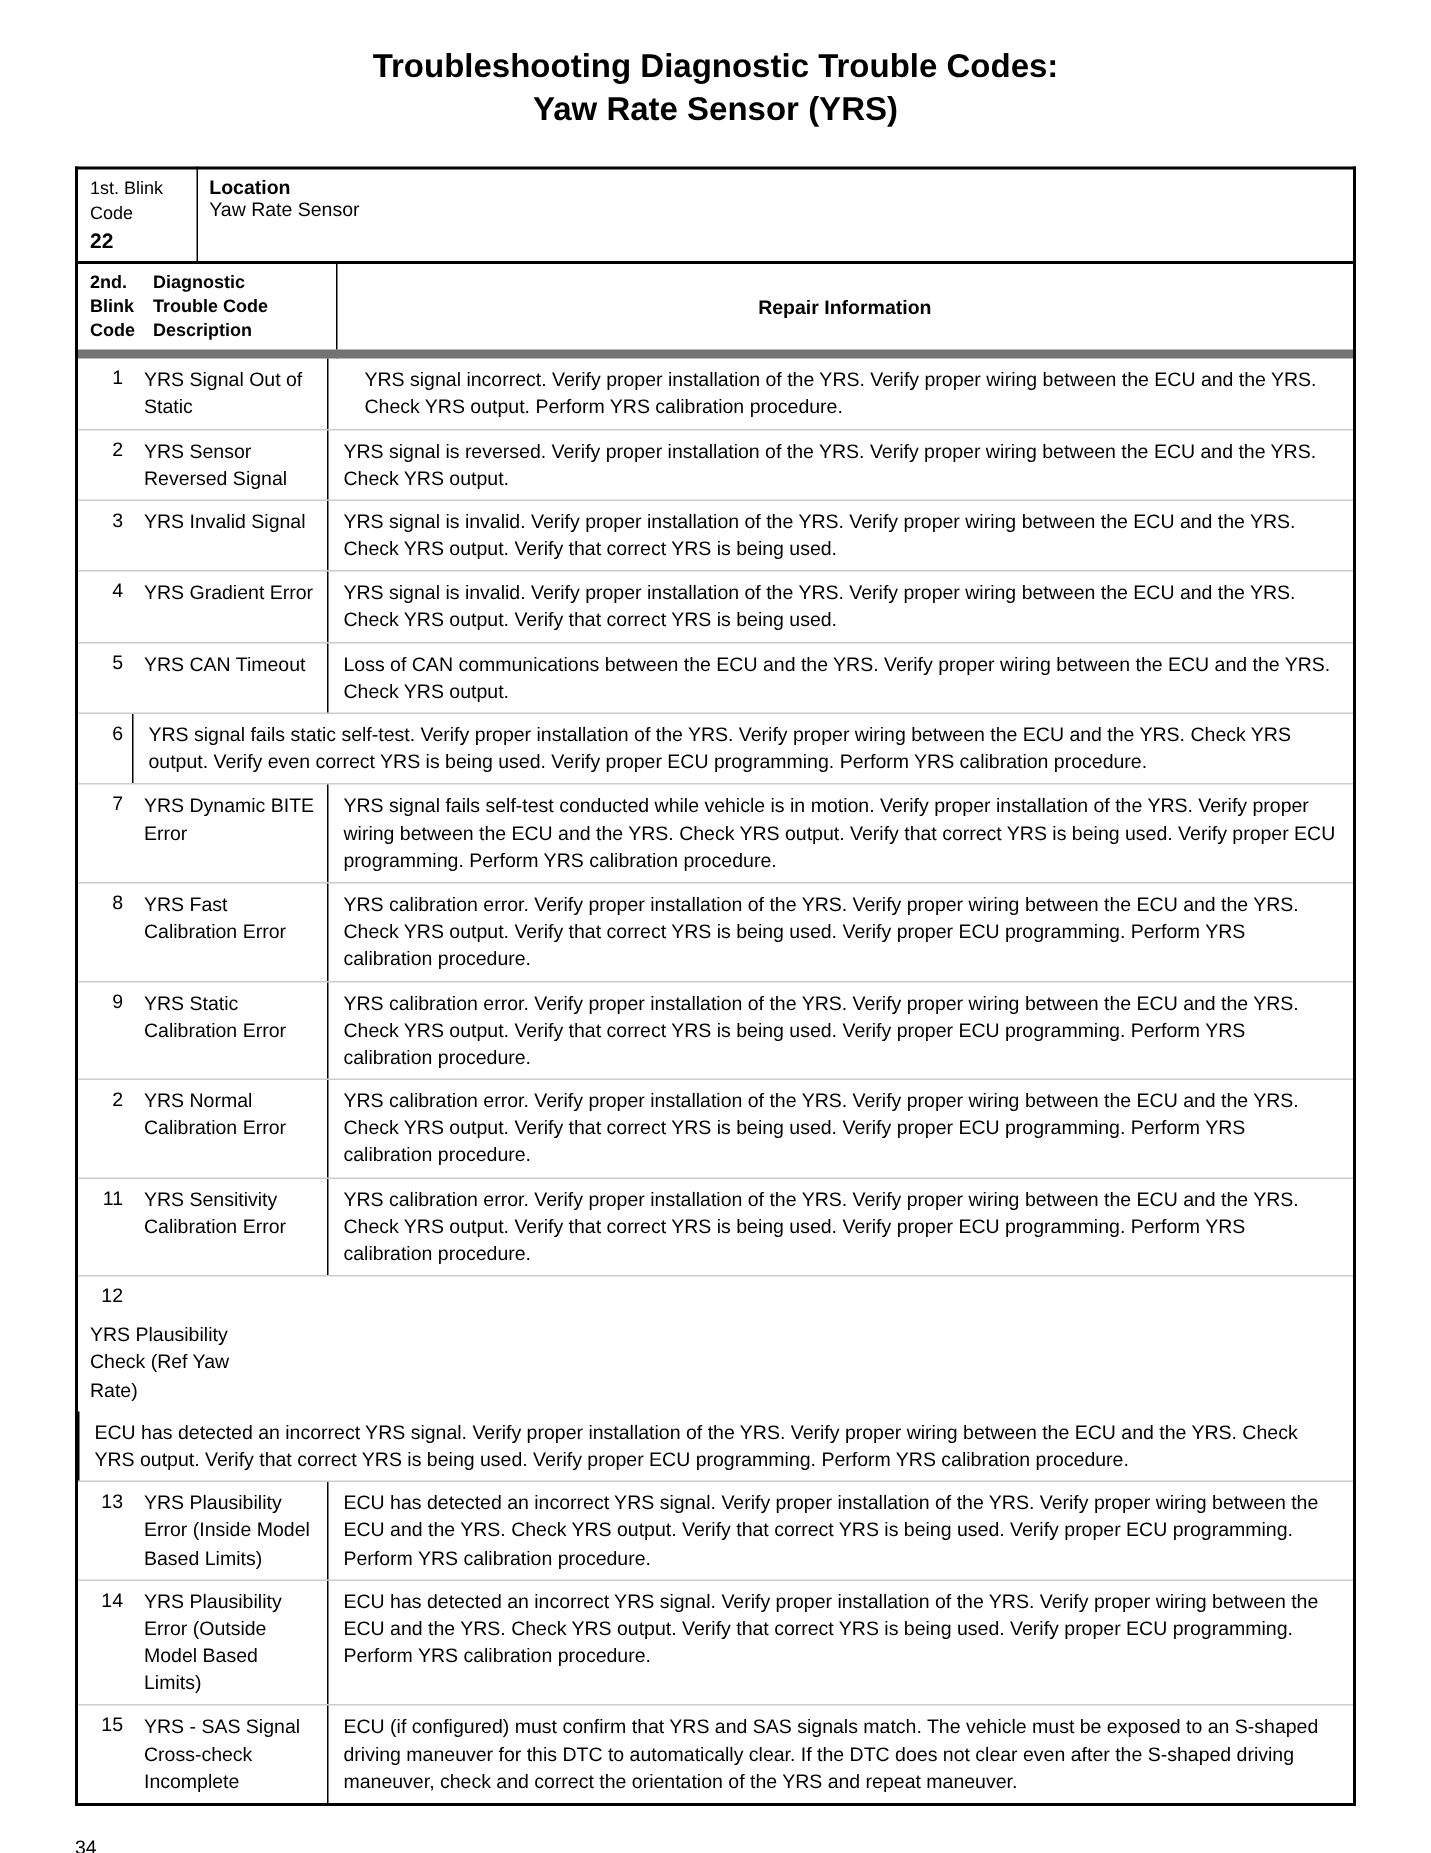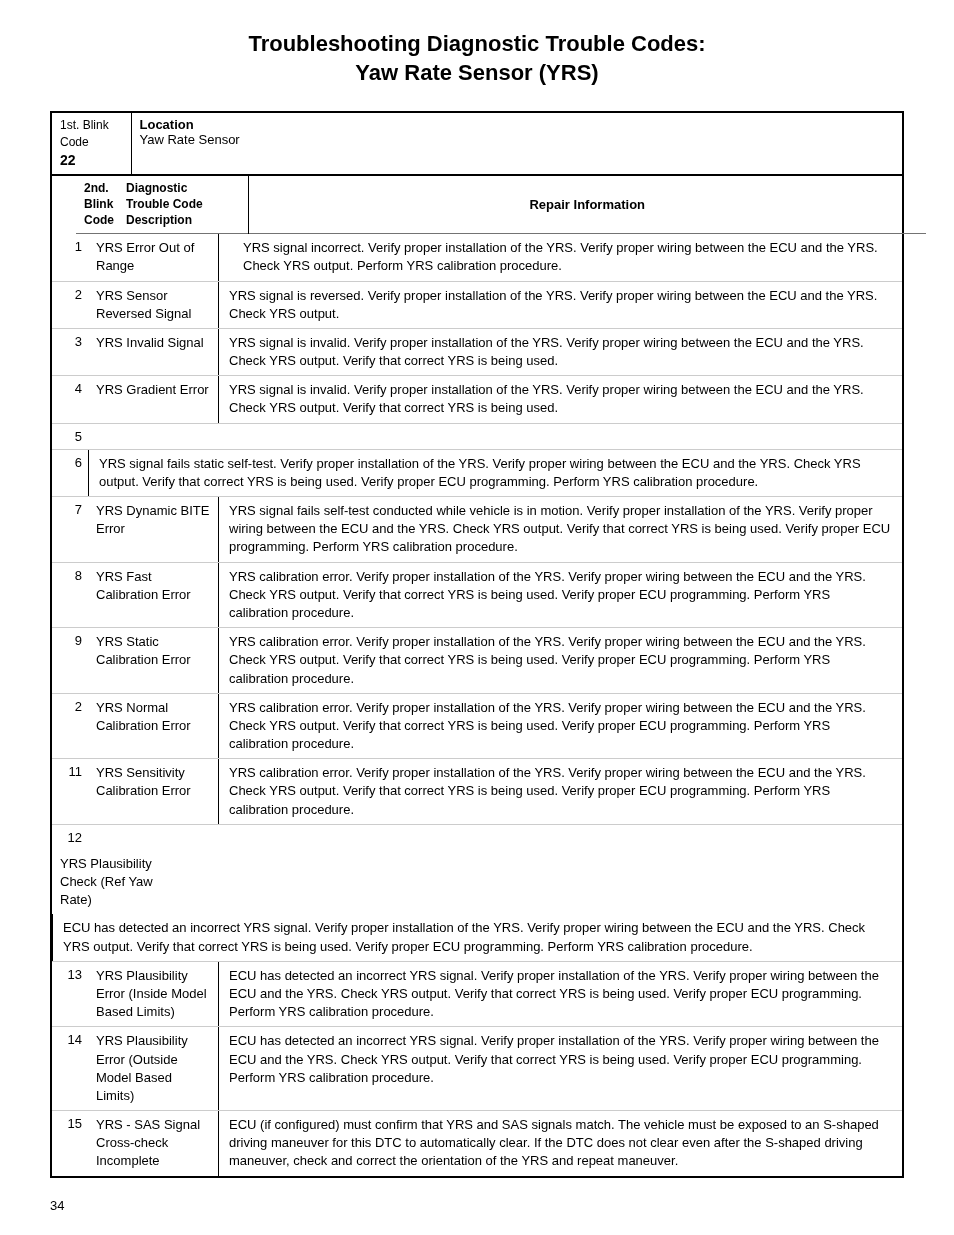--- a/index.html
+++ b/index.html
@@ -60,61 +60,63 @@
     <td style="border-right:none;">
       <div style="font-weight:bold; font-size:13px;">Location</div>
       <div style="font-size:13px;">Yaw Rate Sensor</div>
     </td>
   </tr>
 </tbody>
   </table>
 
 <div class="content-border">
 
-  <table style="width:100%; border-collapse:collapse; border-bottom:1px solid #737373;margin-left:24px;">
+  <table style="width:100%; border-collapse:collapse; border-bottom:6px solid #737373;">
     <tbody>
         <tr>
       <td style="width:36px; border-right:none; padding:5px 4px 5px 8px; font-weight:bold; font-size:12px; line-height:1.3; vertical-align:top;">
         2nd.<br>Blink<br>Code
       </td>
       <td style="width:130px; border-right:none; padding:5px 8px; font-weight:bold; font-size:12px; line-height:1.3; vertical-align:top;">
         Diagnostic<br>Trouble Code<br>Description
       </td>
       <td style="border-left:1px solid #000; padding:5px 10px; font-weight:bold; font-size:13px; text-align:center; vertical-align:middle;">Repair Information</td>
     </tr>
   </tbody>
     </table>
 
   <div id="rows-container">
       <div style="display: flex; border-bottom: 1px solid rgb(204, 204, 204);">
         <div style="width: 36px; min-width: 36px; text-align: right; padding: 5px 6px 5px 8px; vertical-align: top; font-size: 13px;">1</div>
-        <div style="width: 130px; min-width: 130px; padding: 5px 8px; font-size: 13px; line-height: 1.4;">YRS Error Out of Range</div>
+        <div style="width: 130px; min-width: 130px; padding: 5px 8px; font-size: 13px; line-height: 1.4;">YRS Signal Out of Static</div>
         <div style="flex: 1 1 0%; border-left: 1px solid rgb(0, 0, 0); padding: 5px 24px; font-size: 13px; line-height: 1.4;">YRS signal incorrect. Verify proper installation of the YRS. Verify proper wiring between the ECU and the YRS. Check YRS output. Perform YRS calibration procedure.</div>
       </div>
       <div style="display: flex; border-bottom: 1px solid rgb(204, 204, 204);">
         <div style="width: 36px; min-width: 36px; text-align: right; padding: 5px 6px 5px 8px; vertical-align: top; font-size: 13px;">2</div>
         <div style="width: 130px; min-width: 130px; padding: 5px 8px; font-size: 13px; line-height: 1.4;">YRS Sensor Reversed Signal</div>
         <div style="flex: 1 1 0%; border-left: 1px solid rgb(0, 0, 0); padding: 5px 10px; font-size: 13px; line-height: 1.4;">YRS signal is reversed. Verify proper installation of the YRS. Verify proper wiring between the ECU and the YRS. Check YRS output.</div>
       </div>
       <div style="display: flex; border-bottom: 1px solid rgb(204, 204, 204);">
         <div style="width: 36px; min-width: 36px; text-align: right; padding: 5px 6px 5px 8px; vertical-align: top; font-size: 13px;">3</div>
         <div style="width: 130px; min-width: 130px; padding: 5px 8px; font-size: 13px; line-height: 1.4;">YRS Invalid Signal</div>
         <div style="flex: 1 1 0%; border-left: 1px solid rgb(0, 0, 0); padding: 5px 10px; font-size: 13px; line-height: 1.4;">YRS signal is invalid. Verify proper installation of the YRS. Verify proper wiring between the ECU and the YRS. Check YRS output. Verify that correct YRS is being used.</div>
       </div>
       <div style="display: flex; border-bottom: 1px solid rgb(204, 204, 204);">
         <div style="width: 36px; min-width: 36px; text-align: right; padding: 5px 6px 5px 8px; vertical-align: top; font-size: 13px;">4</div>
         <div style="width: 130px; min-width: 130px; padding: 5px 8px; font-size: 13px; line-height: 1.4;">YRS Gradient Error</div>
         <div style="flex: 1 1 0%; border-left: 1px solid rgb(0, 0, 0); padding: 5px 10px; font-size: 13px; line-height: 1.4;">YRS signal is invalid. Verify proper installation of the YRS. Verify proper wiring between the ECU and the YRS. Check YRS output. Verify that correct YRS is being used.</div>
       </div>
       <div style="display: flex; border-bottom: 1px solid rgb(204, 204, 204);">
         <div style="width: 36px; min-width: 36px; text-align: right; padding: 5px 6px 5px 8px; vertical-align: top; font-size: 13px;">5</div>
+        <div style="width: 130px; min-width: 130px; padding: 5px 8px; font-size: 13px; line-height: 1.4;">YRS CAN Timeout</div>
+        <div style="flex: 1 1 0%; border-left: 1px solid rgb(0, 0, 0); padding: 5px 10px; font-size: 13px; line-height: 1.4;">Loss of CAN communications between the ECU and the YRS. Verify proper wiring between the ECU and the YRS. Check YRS output.</div>
       </div>
       <div style="display: flex; border-bottom: 1px solid rgb(204, 204, 204);">
         <div style="width: 36px; min-width: 36px; text-align: right; padding: 5px 6px 5px 8px; vertical-align: top; font-size: 13px;">6</div>
-        <div style="flex: 1 1 0%; border-left: 1px solid rgb(0, 0, 0); padding: 5px 10px; font-size: 13px; line-height: 1.4;">YRS signal fails static self-test. Verify proper installation of the YRS. Verify proper wiring between the ECU and the YRS. Check YRS output. Verify that correct YRS is being used. Verify proper ECU programming. Perform YRS calibration procedure.</div>
+        <div style="flex: 1 1 0%; border-left: 1px solid rgb(0, 0, 0); padding: 5px 10px; font-size: 13px; line-height: 1.4;">YRS signal fails static self-test. Verify proper installation of the YRS. Verify proper wiring between the ECU and the YRS. Check YRS output. Verify even correct YRS is being used. Verify proper ECU programming. Perform YRS calibration procedure.</div>
       </div>
       <div style="display: flex; border-bottom: 1px solid rgb(204, 204, 204);">
         <div style="width: 36px; min-width: 36px; text-align: right; padding: 5px 6px 5px 8px; vertical-align: top; font-size: 13px;">7</div>
         <div style="width: 130px; min-width: 130px; padding: 5px 8px; font-size: 13px; line-height: 1.4;">YRS Dynamic BITE Error</div>
         <div style="flex: 1 1 0%; border-left: 1px solid rgb(0, 0, 0); padding: 5px 10px; font-size: 13px; line-height: 1.4;">YRS signal fails self-test conducted while vehicle is in motion. Verify proper installation of the YRS. Verify proper wiring between the ECU and the YRS. Check YRS output. Verify that correct YRS is being used. Verify proper ECU programming. Perform YRS calibration procedure.</div>
       </div>
       <div style="display: flex; border-bottom: 1px solid rgb(204, 204, 204);">
         <div style="width: 36px; min-width: 36px; text-align: right; padding: 5px 6px 5px 8px; vertical-align: top; font-size: 13px;">8</div>
         <div style="width: 130px; min-width: 130px; padding: 5px 8px; font-size: 13px; line-height: 1.4;">YRS Fast Calibration Error</div>
         <div style="flex: 1 1 0%; border-left: 1px solid rgb(0, 0, 0); padding: 5px 10px; font-size: 13px; line-height: 1.4;">YRS calibration error. Verify proper installation of the YRS. Verify proper wiring between the ECU and the YRS. Check YRS output. Verify that correct YRS is being used. Verify proper ECU programming. Perform YRS calibration procedure.</div>

